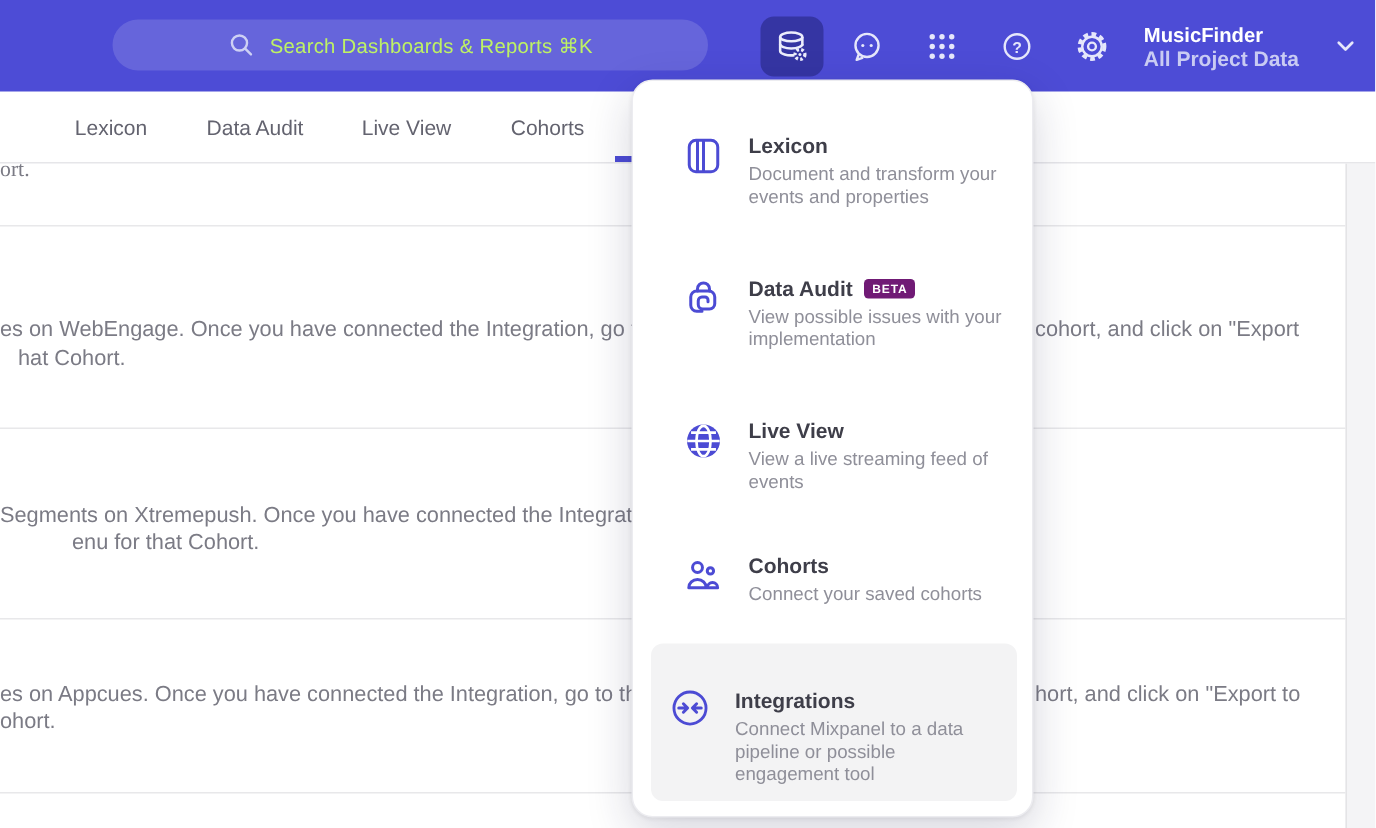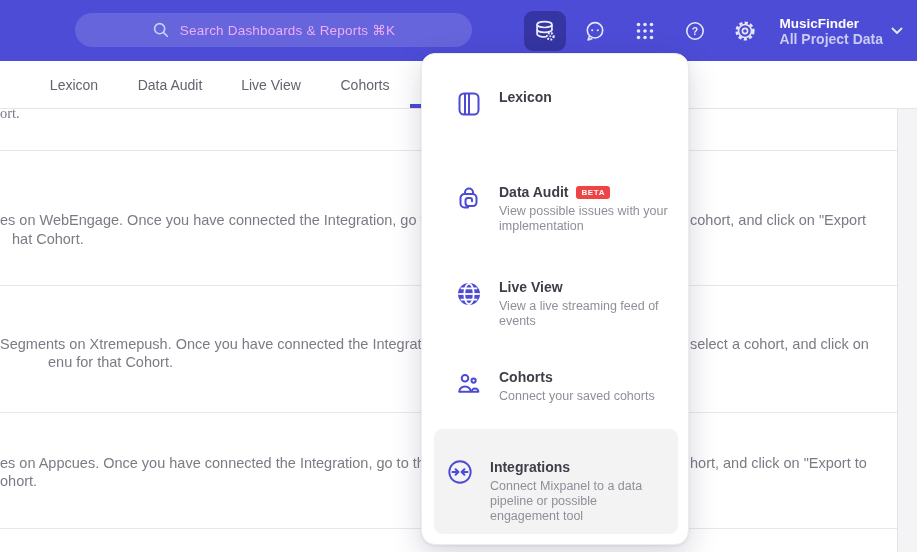--- a/index.html
+++ b/index.html
@@ -7,28 +7,28 @@
     position:relative;width:917px;height:552px;overflow:hidden;
     font-family:"Liberation Sans",sans-serif;background:#fff;
   }
   
   .topbar{position:absolute;top:0;left:0;right:0;height:61px;background:#4d4cd6;z-index:30;}
   .search{
     position:absolute;left:75px;top:13px;width:397px;height:34px;border-radius:17px;
     background:rgba(255,255,255,.14);display:flex;align-items:center;justify-content:center;
     gap:10px;cursor:pointer;
   }
-  .search span{color:#f0abfc;font-size:13.5px;letter-spacing:.2px;}
+  .search span{color:#bef264;font-size:13.5px;letter-spacing:.2px;}
   .tb-right{position:absolute;right:14px;top:0;height:61px;display:flex;align-items:center;gap:8px;}
   .icon-btn{
     width:42px;height:40px;border:none;background:transparent;border-radius:9px;
     display:flex;align-items:center;justify-content:center;cursor:pointer;padding:0;
   }
   .icon-btn.active{background:rgba(5,5,60,.33);}
-  .project{display:flex;align-items:center;gap:8px;cursor:pointer;margin-left:6px;}
+  .project{display:flex;align-items:center;gap:25px;cursor:pointer;margin-left:6px;}
   .project .pname{color:#ffffff;font-size:13.5px;font-weight:700;line-height:17px;}
   .project .psub{color:#c9cbf3;font-size:14px;font-weight:700;line-height:14px;}
   
   .tabbar{position:absolute;top:61px;left:0;right:0;height:47px;background:#fff;
     border-bottom:1px solid #e6e6e9;z-index:10;}
   .tab{position:absolute;top:0;height:47px;display:flex;align-items:center;
     transform:translateX(-50%);color:#63636f;font-size:14px;cursor:pointer;white-space:nowrap;}
   .tab-lexicon{left:74px;}
   .tab-data-audit{left:170px;}
   .tab-live-view{left:271px;}
@@ -50,21 +50,21 @@
   .menu{
     position:absolute;left:421px;top:53px;width:268px;height:492px;background:#fff;
     border-radius:14px;z-index:50;border:1px solid #ececf0;box-sizing:border-box;
     box-shadow:0 10px 30px rgba(30,30,70,.18), 0 1px 3px rgba(0,0,0,.07);
   }
   .mi{position:absolute;left:33px;right:12px;display:flex;gap:16px;cursor:pointer;}
   .mi1{top:34px;} .mi2{top:129px;} .mi3{top:224px;} .mi4{top:314px;}
   .mi .ic{width:28px;height:28px;flex:0 0 28px;margin-top:2px;}
   .mi-title{display:flex;align-items:center;gap:8px;color:#3e3e49;font-size:14px;font-weight:700;line-height:18px;}
   .mi-desc{margin-top:3px;color:#8f8f99;font-size:12.5px;line-height:15px;width:178px;}
-  .badge{display:inline-block;background:#ef4444;color:#fff;font-size:8px;font-weight:700;
+  .badge{display:inline-block;background:#701a75;color:#fff;font-size:8px;font-weight:700;
     letter-spacing:.6px;padding:3px 5px 2px;border-radius:3px;line-height:8px;}
   .highlight{position:absolute;left:12px;top:375px;width:244px;height:105px;background:#f3f3f4;border-radius:8px;}
   .hl-inner{position:absolute;left:12px;top:29px;right:0;display:flex;gap:16px;}
 </style>
 </head>
 <body>
 
 <div class="screen">
 
   <header class="topbar">
@@ -146,21 +146,20 @@
   <div class="frag f-r1a">ort.</div>
   <div class="sep sep1"></div>
 
   <div class="frag f-r2a">es on WebEngage. Once you have connected the Integration, go to the</div>
   <div class="frag f-r2b">hat Cohort.</div>
   <div class="frag f-r2r">cohort, and click on "Export</div>
   <div class="sep sep2"></div>
 
   <div class="frag f-r3a">Segments on Xtremepush. Once you have connected the Integration, </div>
   <div class="frag f-r3b">enu for that Cohort.</div>
-  <div class="frag f-r3r">select a cohort, and click on</div>
   <div class="sep sep3"></div>
 
   <div class="frag f-r4a">es on Appcues. Once you have connected the Integration, go to the M</div>
   <div class="frag f-r4b">ohort.</div>
   <div class="frag f-r4r">hort, and click on "Export to</div>
   <div class="sep sep4"></div>
 
   <div class="gutter"></div>
 
   <div class="menu">
@@ -168,20 +167,21 @@
     <div class="mi mi1">
       <svg class="ic" viewBox="0 0 28 28" fill="none" stroke="#4c4bd4" stroke-width="2">
         <rect x="4.5" y="3.5" width="19" height="21" rx="4.5"></rect>
         <line x1="10" y1="3.5" x2="10" y2="24.5"></line>
         <line x1="14" y1="3.5" x2="14" y2="24.5"></line>
       </svg>
       <div>
         <div class="mi-title">
             <span>Lexicon</span>
           </div>
+        <div class="mi-desc">Document and transform your events and properties</div>
       </div>
     </div>
 
     <div class="mi mi2">
       <svg class="ic" viewBox="0 0 28 28" fill="none" stroke="#4c4bd4" stroke-width="2" stroke-linecap="round" stroke-linejoin="round">
         <path d="M10 9 V7.6 a4 4 0 0 1 8 0 V9"></path>
         <path d="M13 22.5 H9.5 A4 4 0 0 1 5.5 18.5 V13 A4 4 0 0 1 9.5 9 H17.5 A4 4 0 0 1 21.5 13 V17.5 A3.5 3.5 0 0 1 18 21 H13.5 A3 3 0 0 1 10.5 18 V15.5 A2.5 2.5 0 0 1 13 13 H15 A2 2 0 0 1 17 15 V16.2"></path>
       </svg>
       <div>
         <div class="mi-title">

